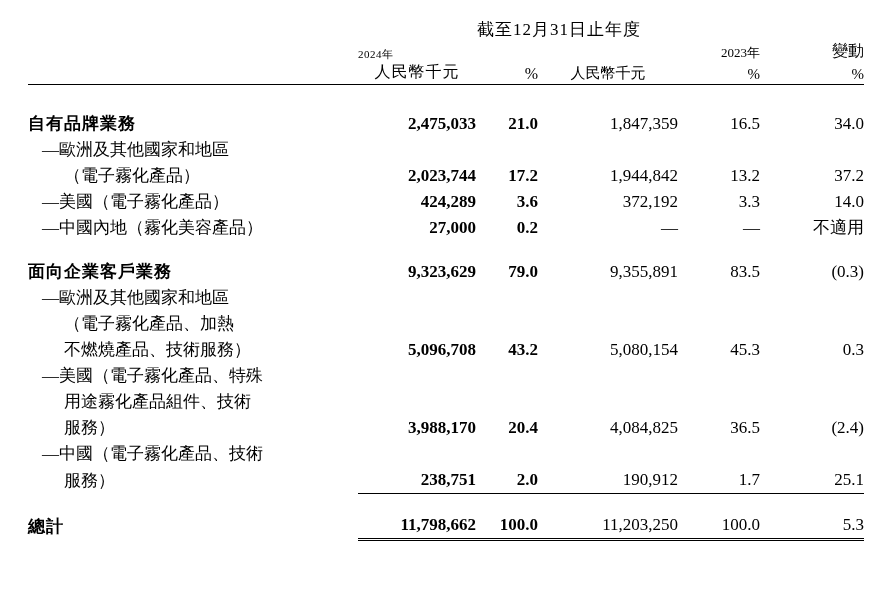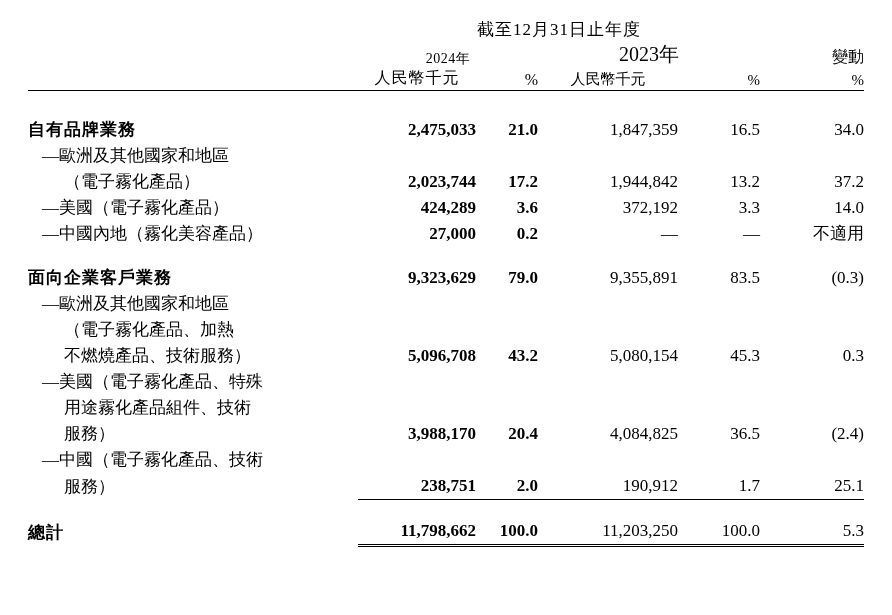--- a/index.html
+++ b/index.html
@@ -41,29 +41,29 @@
   col.c-chg   { width: 104px; }
 
   .hdr-span {
     text-align: center;
     font-weight: bold;
     font-size: 17px;
     letter-spacing: 1px;
     padding-bottom: 3px;
   }
   .hdr-year-2024 {
-    text-align: center;
-    font-weight: bold;
-    font-size: 14px;
+    text-align: left;
+    font-weight: bold;
+    font-size: 11px;
     padding-bottom: 2px;
     letter-spacing: 0.5px;
   }
   .hdr-year-2023 {
-    text-align: center;
-    font-size: 20px;
+    text-align: right;
+    font-size: 13px;
     padding-bottom: 2px;
   }
   .hdr-chg {
     text-align: right;
     font-size: 16px;
     padding-bottom: 2px;
     padding-right: 2px;
   }
   .hdr-unit-b {
     text-align: center;

